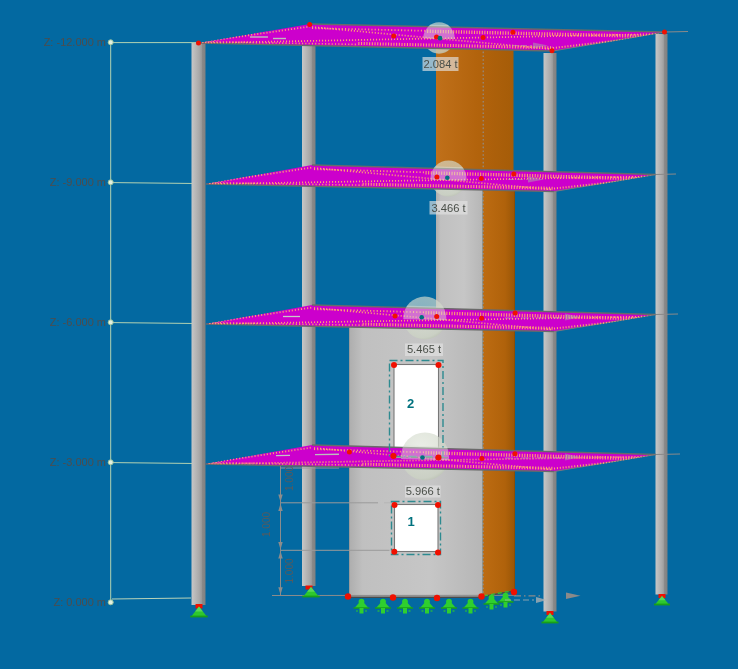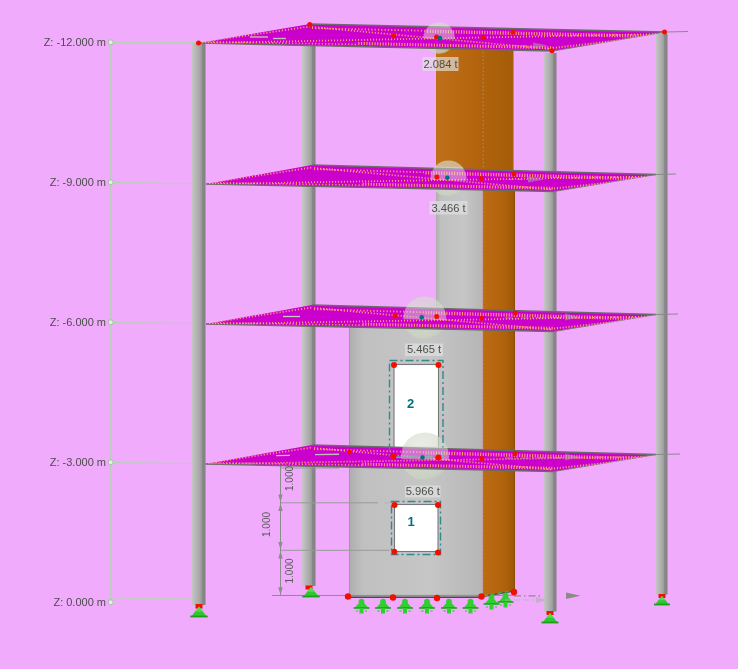--- a/index.html
+++ b/index.html
@@ -1,14 +1,14 @@
 <!DOCTYPE html>
 <html><head><meta charset="utf-8"><style>
 html,body{margin:0;padding:0;background:#fff;}
-#stage{position:relative;width:738px;height:669px;overflow:hidden;background:#f0abfc;}
+#stage{position:relative;width:738px;height:669px;overflow:hidden;background:#0369a1;}
 svg text{font-family:"Liberation Sans",sans-serif;}
 </style></head><body>
 <div id="stage">
 <svg width="738" height="669" viewBox="0 0 738 669" font-family="Liberation Sans, sans-serif">
 <defs>
 <linearGradient id="col" x1="0" y1="0" x2="1" y2="0">
           <stop offset="0" stop-color="#c7c7c7"></stop>
           <stop offset="0.55" stop-color="#a9a9a9"></stop>
           <stop offset="0.72" stop-color="#999999"></stop>
           <stop offset="0.75" stop-color="#8a8a8a"></stop>

